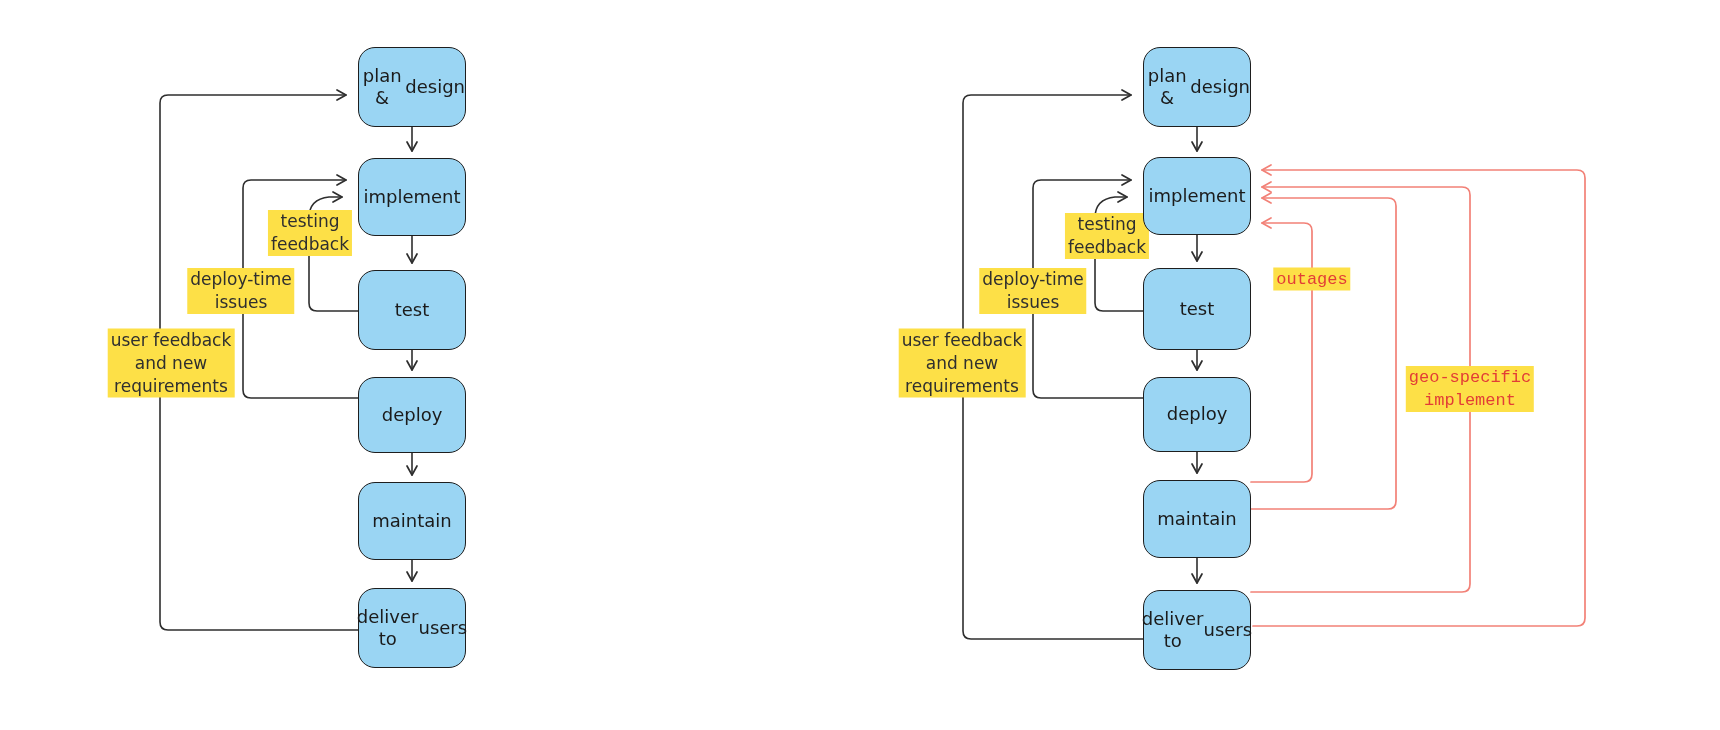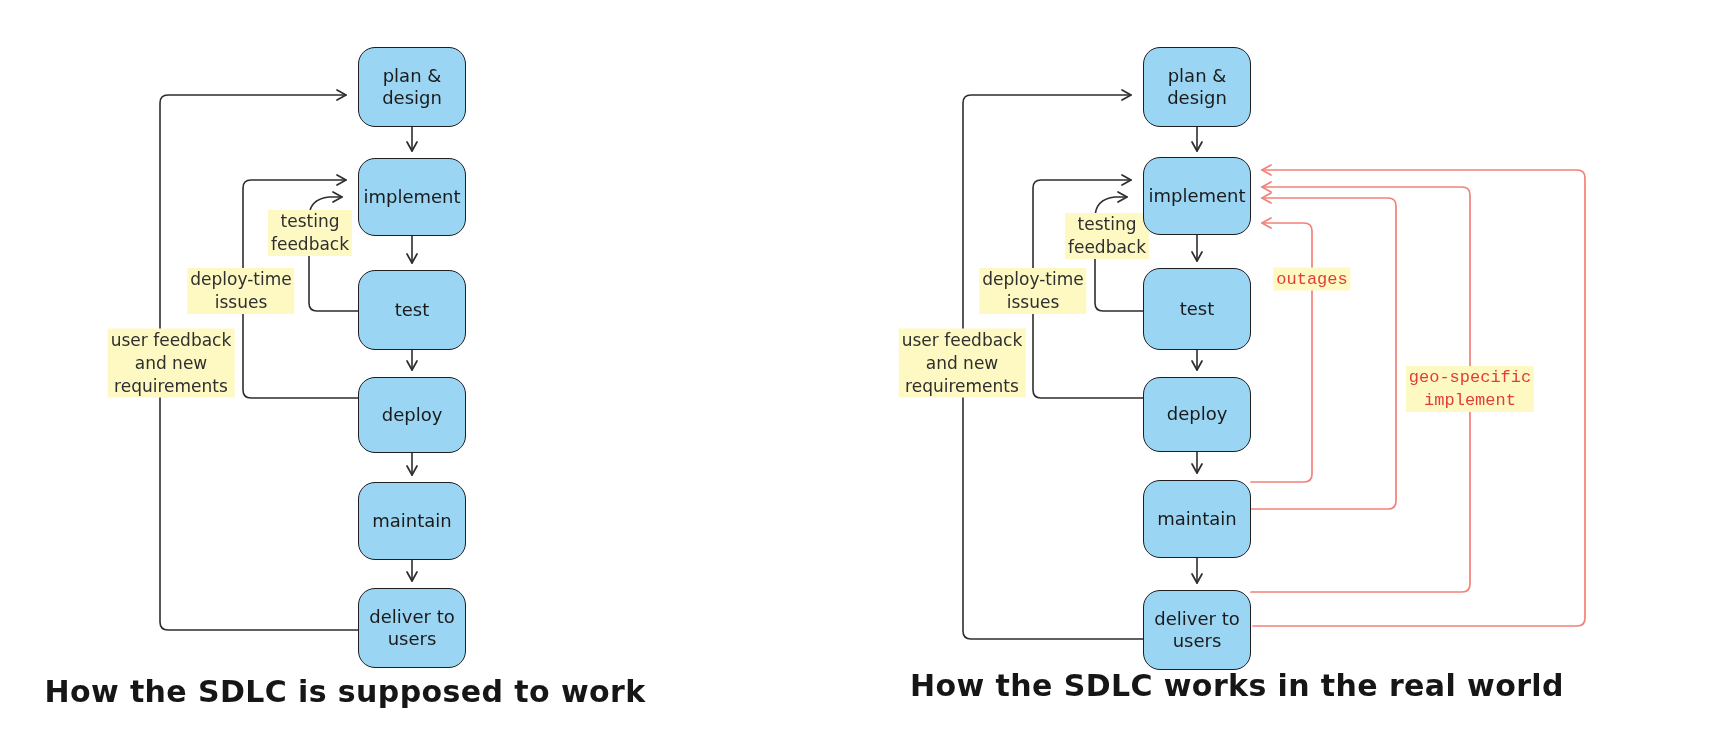--- a/index.html
+++ b/index.html
@@ -4,26 +4,26 @@
 <style>
   html,body{margin:0;padding:0;background:#ffffff;}
   .canvas{
     position:relative;width:1720px;height:730px;background:#ffffff;
     font-family:"DejaVu Sans", sans-serif;overflow:hidden;
   }
   svg.wires{position:absolute;left:0;top:0;width:1720px;height:730px;}
   .node{
     position:absolute;width:108px;box-sizing:border-box;
     background:#9ad5f3;border:1.6px solid #1e1e1e;border-radius:17px;
-    display:flex;flex-direction:column;align-items:center;justify-content:center;
+    display:flex;flex-direction:row;align-items:center;justify-content:center;
     font-size:18px;color:#1b1b1b;line-height:1.25;text-align:center;
   }
   .elabel{
     position:absolute;transform:translate(-50%,-50%);
-    background:#fef9c3;font-size:17px;line-height:23px;color:#2f2f2f;
+    background:#fde047;font-size:17px;line-height:23px;color:#2f2f2f;
     text-align:center;white-space:nowrap;padding:0 3px;
   }
   .elabel.red{color:#e23d36;font-family:Liberation Mono, monospace;}
   .caption{
     position:absolute;transform:translate(-50%,-50%);
     font-size:30px;font-weight:600;color:#161616;white-space:nowrap;
     letter-spacing:0.4px;
   }
 </style>
 </head>
@@ -142,16 +142,14 @@
     <div>deploy</div>
   </div>
   <div class="node" style="left:1143px;top:480px;height:78px;">
     <div>maintain</div>
   </div>
   <div class="node" style="left:1143px;top:590px;height:80px;">
     <div>deliver to</div>
     <div>users</div>
   </div>
 
-  <div class="caption" style="left:345px;top:691px;">How the SDLC is supposed to work</div>
-  <div class="caption" style="left:1237px;top:685px;">How the SDLC works in the real world</div>
 
 </div>
 
 </body></html>

